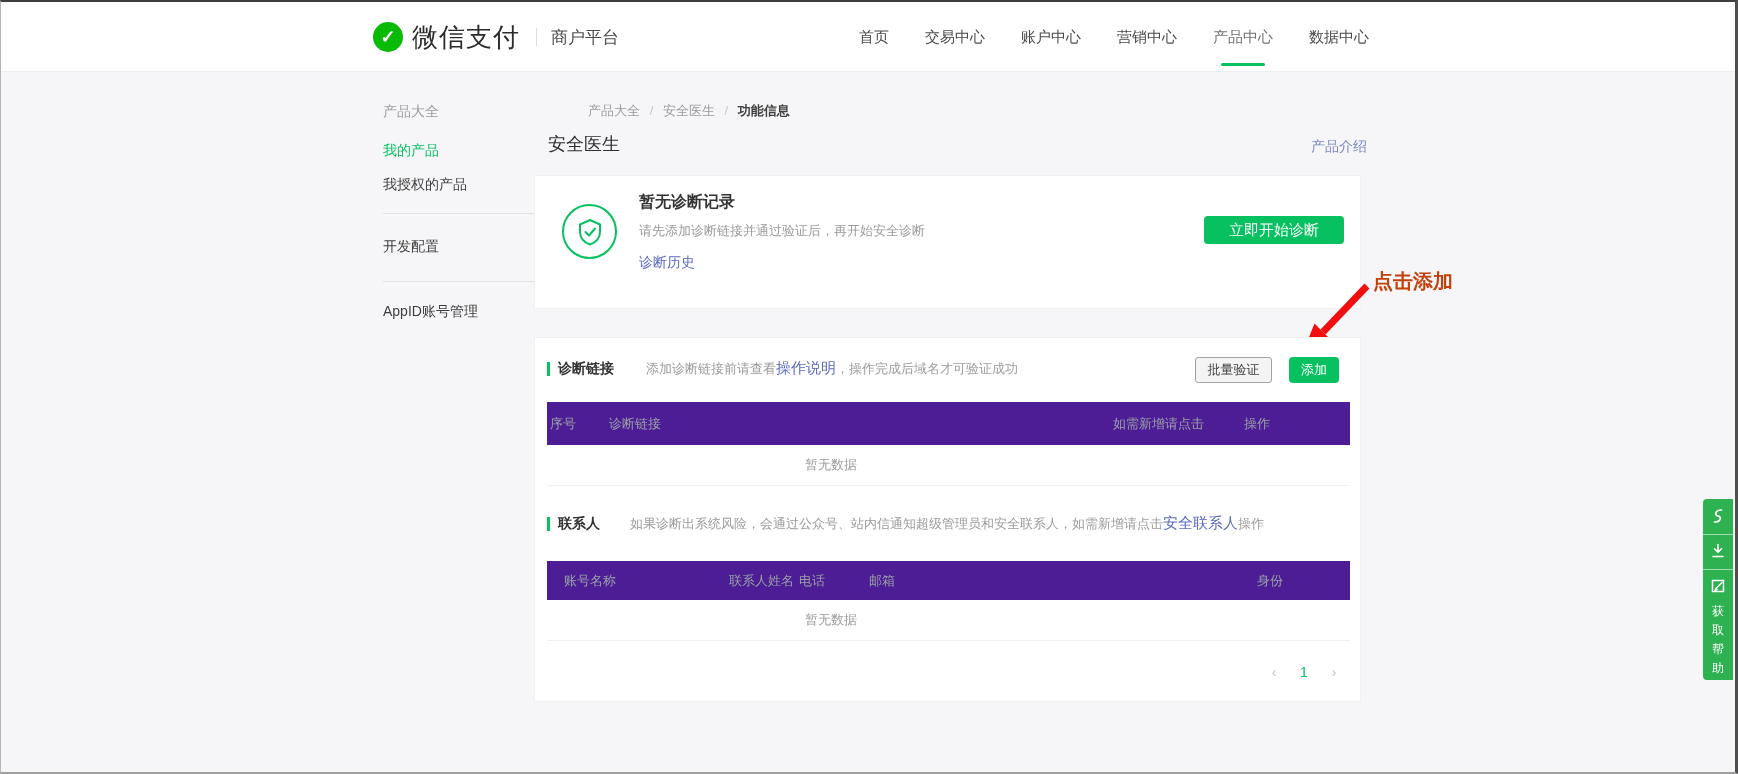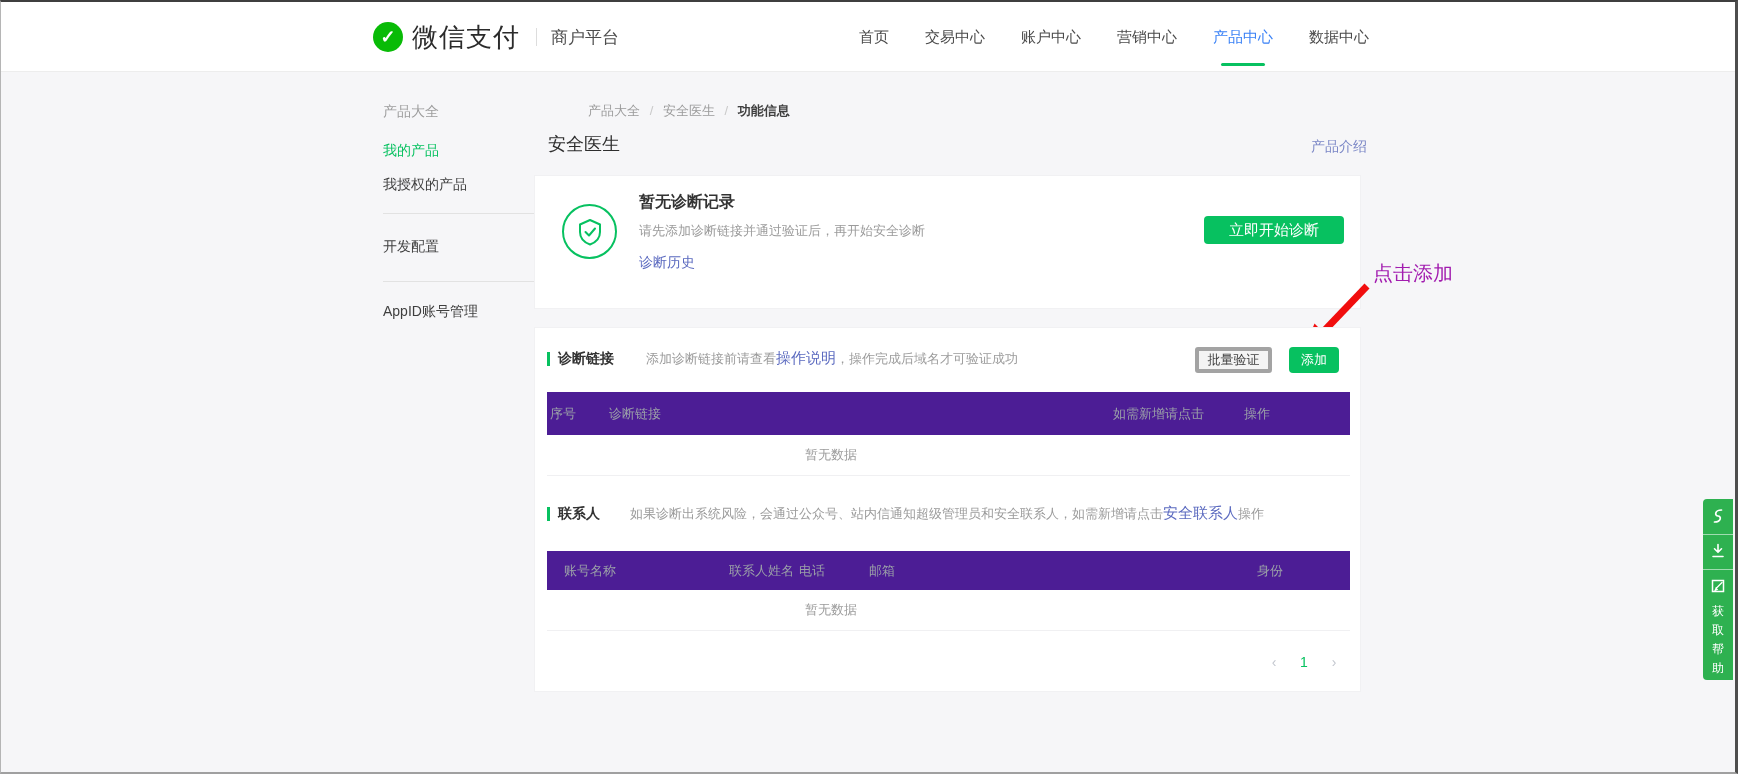--- a/index.html
+++ b/index.html
@@ -12,21 +12,21 @@
   }
   
   .header{ position:absolute; top:0; left:0; right:0; height:70px; background:#fff; border-bottom:1px solid #ededed; }
   .logo-wrap{ position:absolute; left:372px; top:0; height:70px; display:flex; align-items:center; }
   .logo-circle{ width:30px; height:30px; border-radius:50%; background:#09BB07; color:#fff; display:flex; align-items:center; justify-content:center; font-size:18px; font-weight:bold; }
   .logo-text{ margin-left:9px; font-size:26px; color:#2b2b2b; font-weight:500; letter-spacing:1px; }
   .logo-divider{ width:1px; height:18px; background:#ddd; margin:0 14px 0 16px; }
   .portal-label{ font-size:17px; color:#4d4d4d; }
   .nav{ position:absolute; left:840px; top:0; height:70px; display:flex; align-items:center; }
   .nav-item{ position:relative; height:70px; line-height:70px; padding:0 18px; font-size:15px; color:#4a4a4a; cursor:pointer; }
-  .nav-item.active{ color:#3b82f6; }
+  .nav-item.active{ color:#737373; }
   .nav-item.active::after{ content:""; position:absolute; left:50%; transform:translateX(-50%); bottom:6px; width:44px; height:3px; background:#07C160; border-radius:2px; }
   
   .side-item{ position:absolute; left:382px; font-size:14px; color:#3f3f3f; cursor:pointer; white-space:nowrap; }
   .side-item.muted{ color:#9d9d9d; }
   .side-item.active{ color:#07C160; }
   .side-divider{ position:absolute; left:382px; width:153px; height:0; border-top:1px solid #e2e2e2; }
   
   .breadcrumb{ position:absolute; left:547px; top:100px; font-size:13px; color:#9b9b9b;margin-left:40px; }
   .breadcrumb .sep{ margin:0 6px; color:#c9c9c9; }
   .breadcrumb .current{ color:#3f3f3f; font-weight:bold; }
@@ -36,30 +36,30 @@
   
   .card{ position:absolute; background:#fff; border:1px solid #f1f1f3; }
   #card-diagnosis{ left:533px; top:173px; width:827px; height:134px; }
   .diag-icon{ position:absolute; left:27px; top:28px; width:55px; height:55px; border:2px solid #07C160; border-radius:50%; display:flex; align-items:center; justify-content:center; }
   .diag-title{ position:absolute; left:104px; top:16px; font-size:16px; font-weight:bold; color:#333; }
   .diag-sub{ position:absolute; left:104px; top:46px; font-size:13px; color:#9b9b9b; }
   .diag-history{ position:absolute; left:104px; top:78px; font-size:14px; color:#5C6BC0; cursor:pointer; }
   .btn-primary{ background:#07C160; color:#fff; border:none; border-radius:4px; cursor:pointer; font-family:inherit; }
   .diag-start{ position:absolute; left:669px; top:40px; width:140px; height:28px; font-size:15px; }
   
-  .annot-text{ position:absolute; left:1372px; top:258px; font-size:20px; font-weight:400; color:#a21caf; white-space:nowrap; }
+  .annot-text{ position:absolute; left:1372px; top:266px; font-size:20px; font-weight:700; color:#c2410c; white-space:nowrap; }
   .annot-arrow{ position:absolute; left:1296px; top:278px; }
   
-  #card-main{ left:533px; top:325px; width:827px; height:365px; }
+  #card-main{ left:533px; top:335px; width:827px; height:365px; }
   .section-row{ position:absolute; left:12px; display:flex; align-items:center; }
   .sec-bar{ width:3px; height:14px; background:#07C160; margin-right:8px; }
   .sec-title{ font-size:14px; font-weight:bold; color:#333; }
   .sec-desc{ font-size:13px; color:#9b9b9b; margin-left:32px; }
   .sec-desc .inline-link{ font-size:15px; color:#5C6BC0; font-weight:500; cursor:pointer; }
-  .btn-secondary{ position:absolute; top:19px; width:77px; height:26px; background:#f4f4f4; color:#3f3f3f; border:4px solid #a3a3a3; border-radius:3px; font-size:13px; cursor:pointer; font-family:inherit; }
+  .btn-secondary{ position:absolute; top:19px; width:77px; height:26px; background:#f4f4f4; color:#3f3f3f; border:1px solid #a3a3a3; border-radius:3px; font-size:13px; cursor:pointer; font-family:inherit; }
   .btn-add{ position:absolute; top:19px; width:50px; height:26px; font-size:13px; }
   .table{ position:absolute; left:12px; width:803px; }
   .thead{ display:flex; align-items:center; background:#4c1d95; font-size:13px; color:#9ba0a8; }
   .t1 .thead{ height:43px; }
   .t2 .thead{ height:39px; }
   .th{ overflow:hidden; white-space:nowrap; }
   .t1 .c1{ width:62px; padding-left:3px; } .t1 .c2{ width:504px; } .t1 .c3{ width:131px; } .t1 .c4{ flex:1; }
   .t2 .c1{ width:182px; padding-left:17px; } .t2 .c2{ width:70px; } .t2 .c3{ width:70px; } .t2 .c4{ flex:1; } .t2 .c5{ width:93px; }
   .empty-row{ height:41px; border-bottom:1px solid #f0f0f2; display:flex; align-items:center; }
   .empty-row .empty-text{ width:568px; text-align:center; font-size:13px; color:#9b9b9b; }

